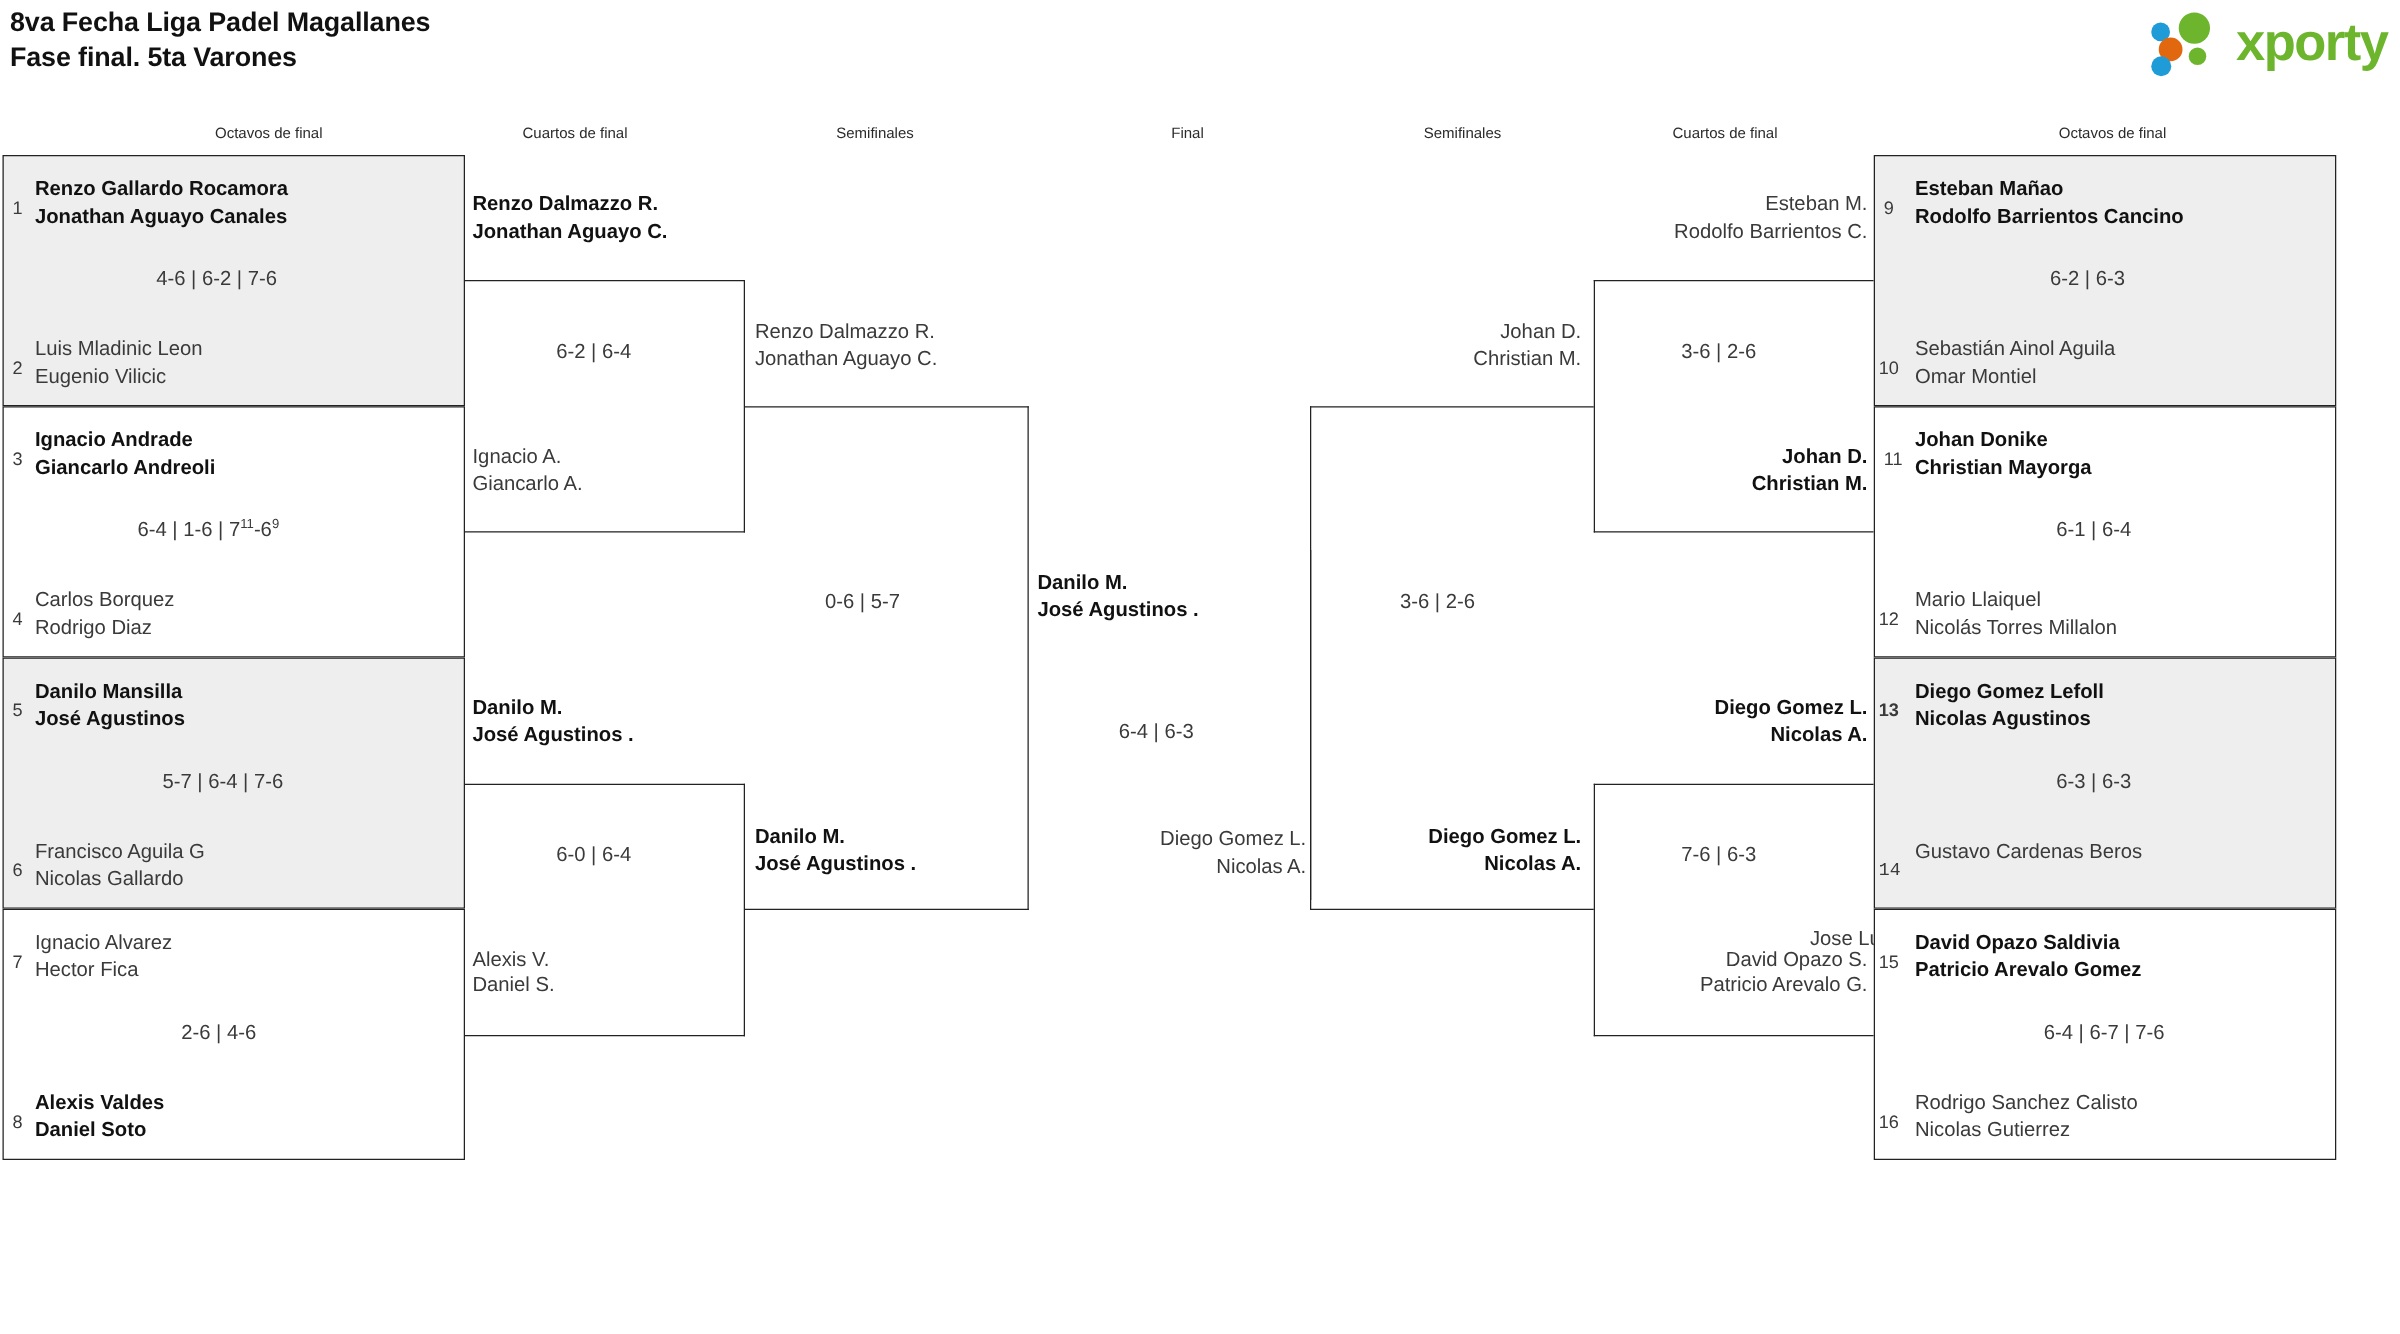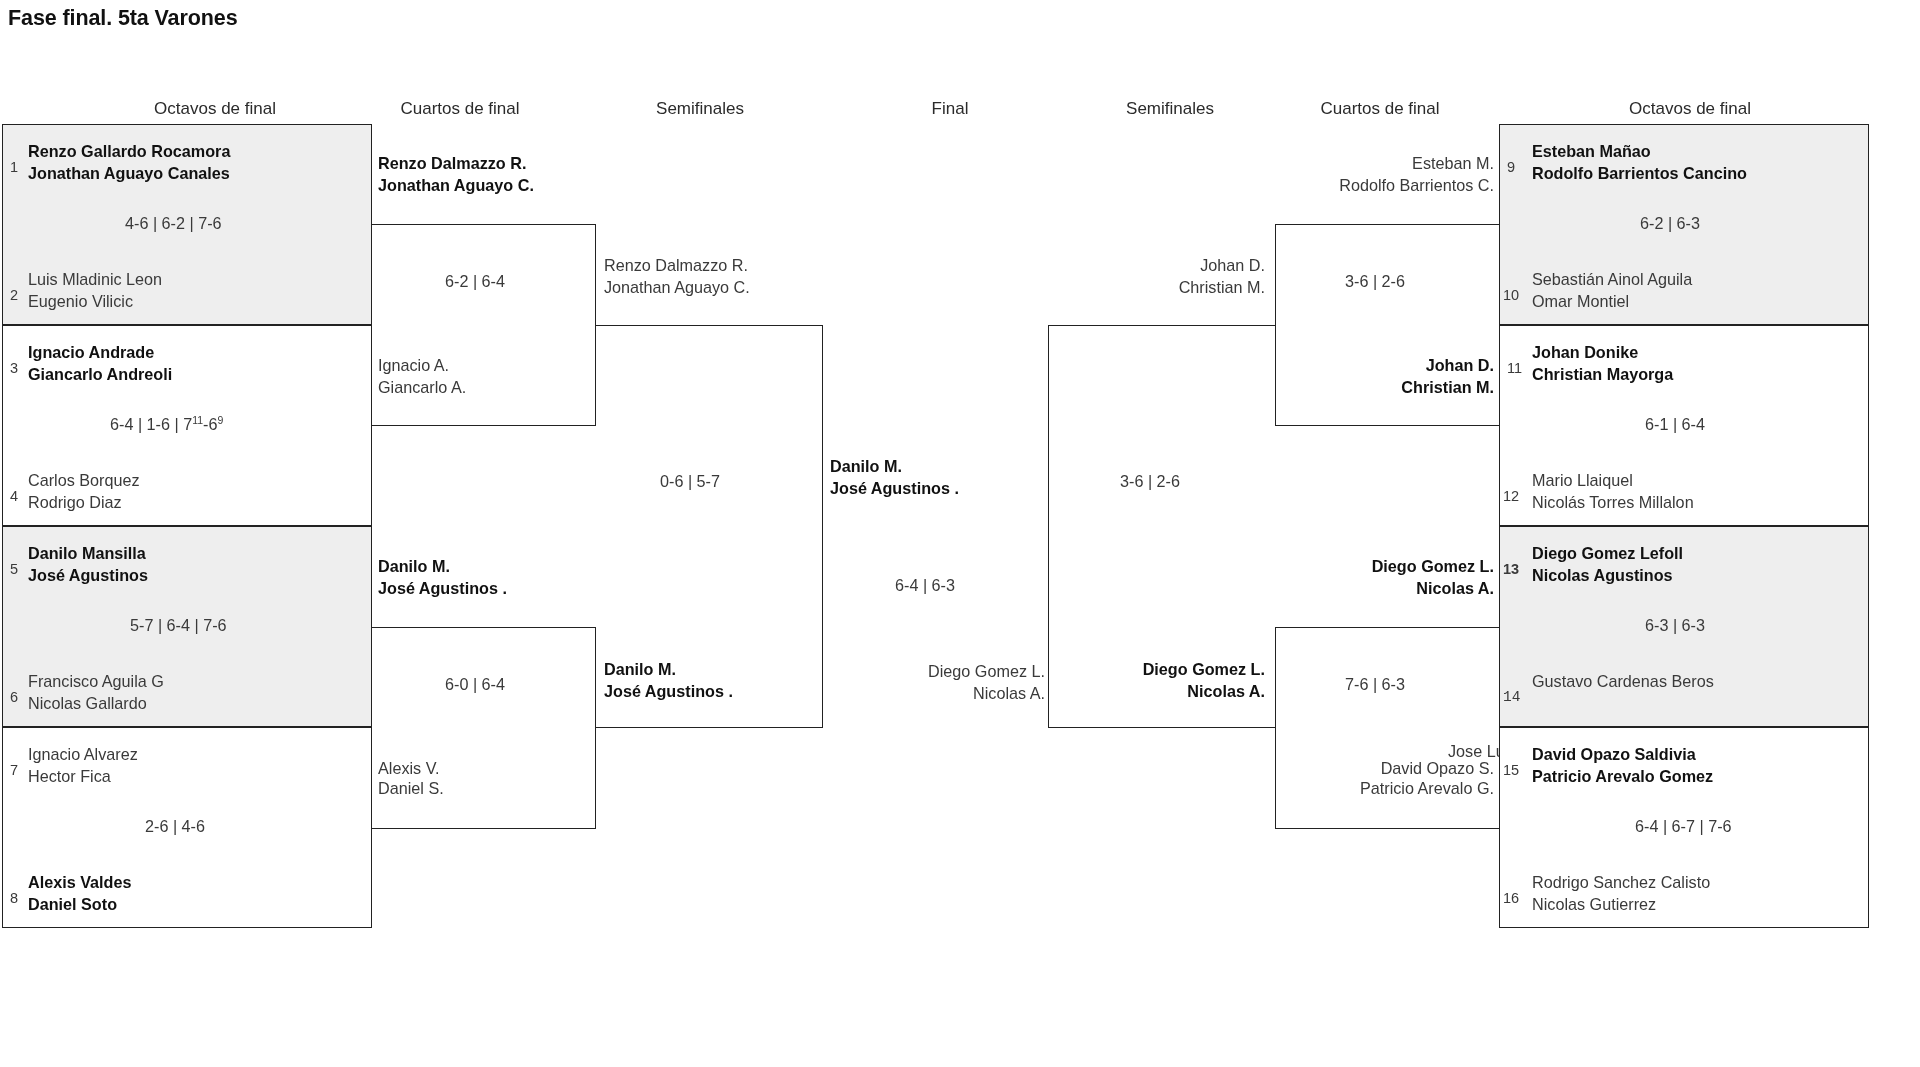--- a/index.html
+++ b/index.html
@@ -17,21 +17,21 @@
   .title-block{position:absolute;left:8px;top:4px;}
   .title-line{font-size:21.5px;font-weight:700;letter-spacing:-.1px;line-height:28px;color:#111;}
   .logo{position:absolute;right:10px;top:8px;display:flex;align-items:center;gap:6px;}
   .logo-dots{width:62px;height:52px;position:relative;}
   .logo-word{font-size:42px;font-weight:700;color:#6cb52d;letter-spacing:-1.2px;line-height:42px;}
   .dot{position:absolute;border-radius:50%;}
 
   
   .round-head{
     position:absolute;top:99px;
-    font-size:17px;color:#2b2b2b;text-align:center;
+    font-size:12px;color:#2b2b2b;text-align:center;
     white-space:nowrap;
   }
 
   
   .oct-box{
     position:absolute;
     box-sizing:border-box;
     border:1.4px solid #222;
     background:#fff;
   }
@@ -60,23 +60,34 @@
     border:1.4px solid #222;background:transparent;
   }
   .vline{position:absolute;background:#222;width:1.4px;}
 </style>
 </head>
 <body>
 
 <div class="page">
 
   <div class="title-block">
+    <div class="title-line">8va Fecha Liga Padel Magallanes</div>
     <div class="title-line">Fase final. 5ta Varones</div>
   </div>
 
+  <div class="logo">
+    <div class="logo-dots">
+      <span class="dot" style="left:0px;top:10px;width:15px;height:15px;background:#1f9bd8;"></span>
+      <span class="dot" style="left:22px;top:2px;width:25px;height:25px;background:#6cb52d;"></span>
+      <span class="dot" style="left:6px;top:22px;width:19px;height:19px;background:#e2680f;"></span>
+      <span class="dot" style="left:30px;top:30px;width:14px;height:14px;background:#6cb52d;"></span>
+      <span class="dot" style="left:0px;top:37px;width:16px;height:16px;background:#1f9bd8;"></span>
+    </div>
+    <div class="logo-word">xporty</div>
+  </div>
 
   <div class="round-head" style="left:60px;width:310px;">Octavos de final</div>
   <div class="round-head" style="left:330px;width:260px;">Cuartos de final</div>
   <div class="round-head" style="left:580px;width:240px;">Semifinales</div>
   <div class="round-head" style="left:830px;width:240px;">Final</div>
   <div class="round-head" style="left:1040px;width:260px;">Semifinales</div>
   <div class="round-head" style="left:1250px;width:260px;">Cuartos de final</div>
   <div class="round-head" style="left:1520px;width:340px;">Octavos de final</div>
 
   <div class="oct-box shaded" style="left:2px;top:124px;width:370px;height:201px;"></div>

